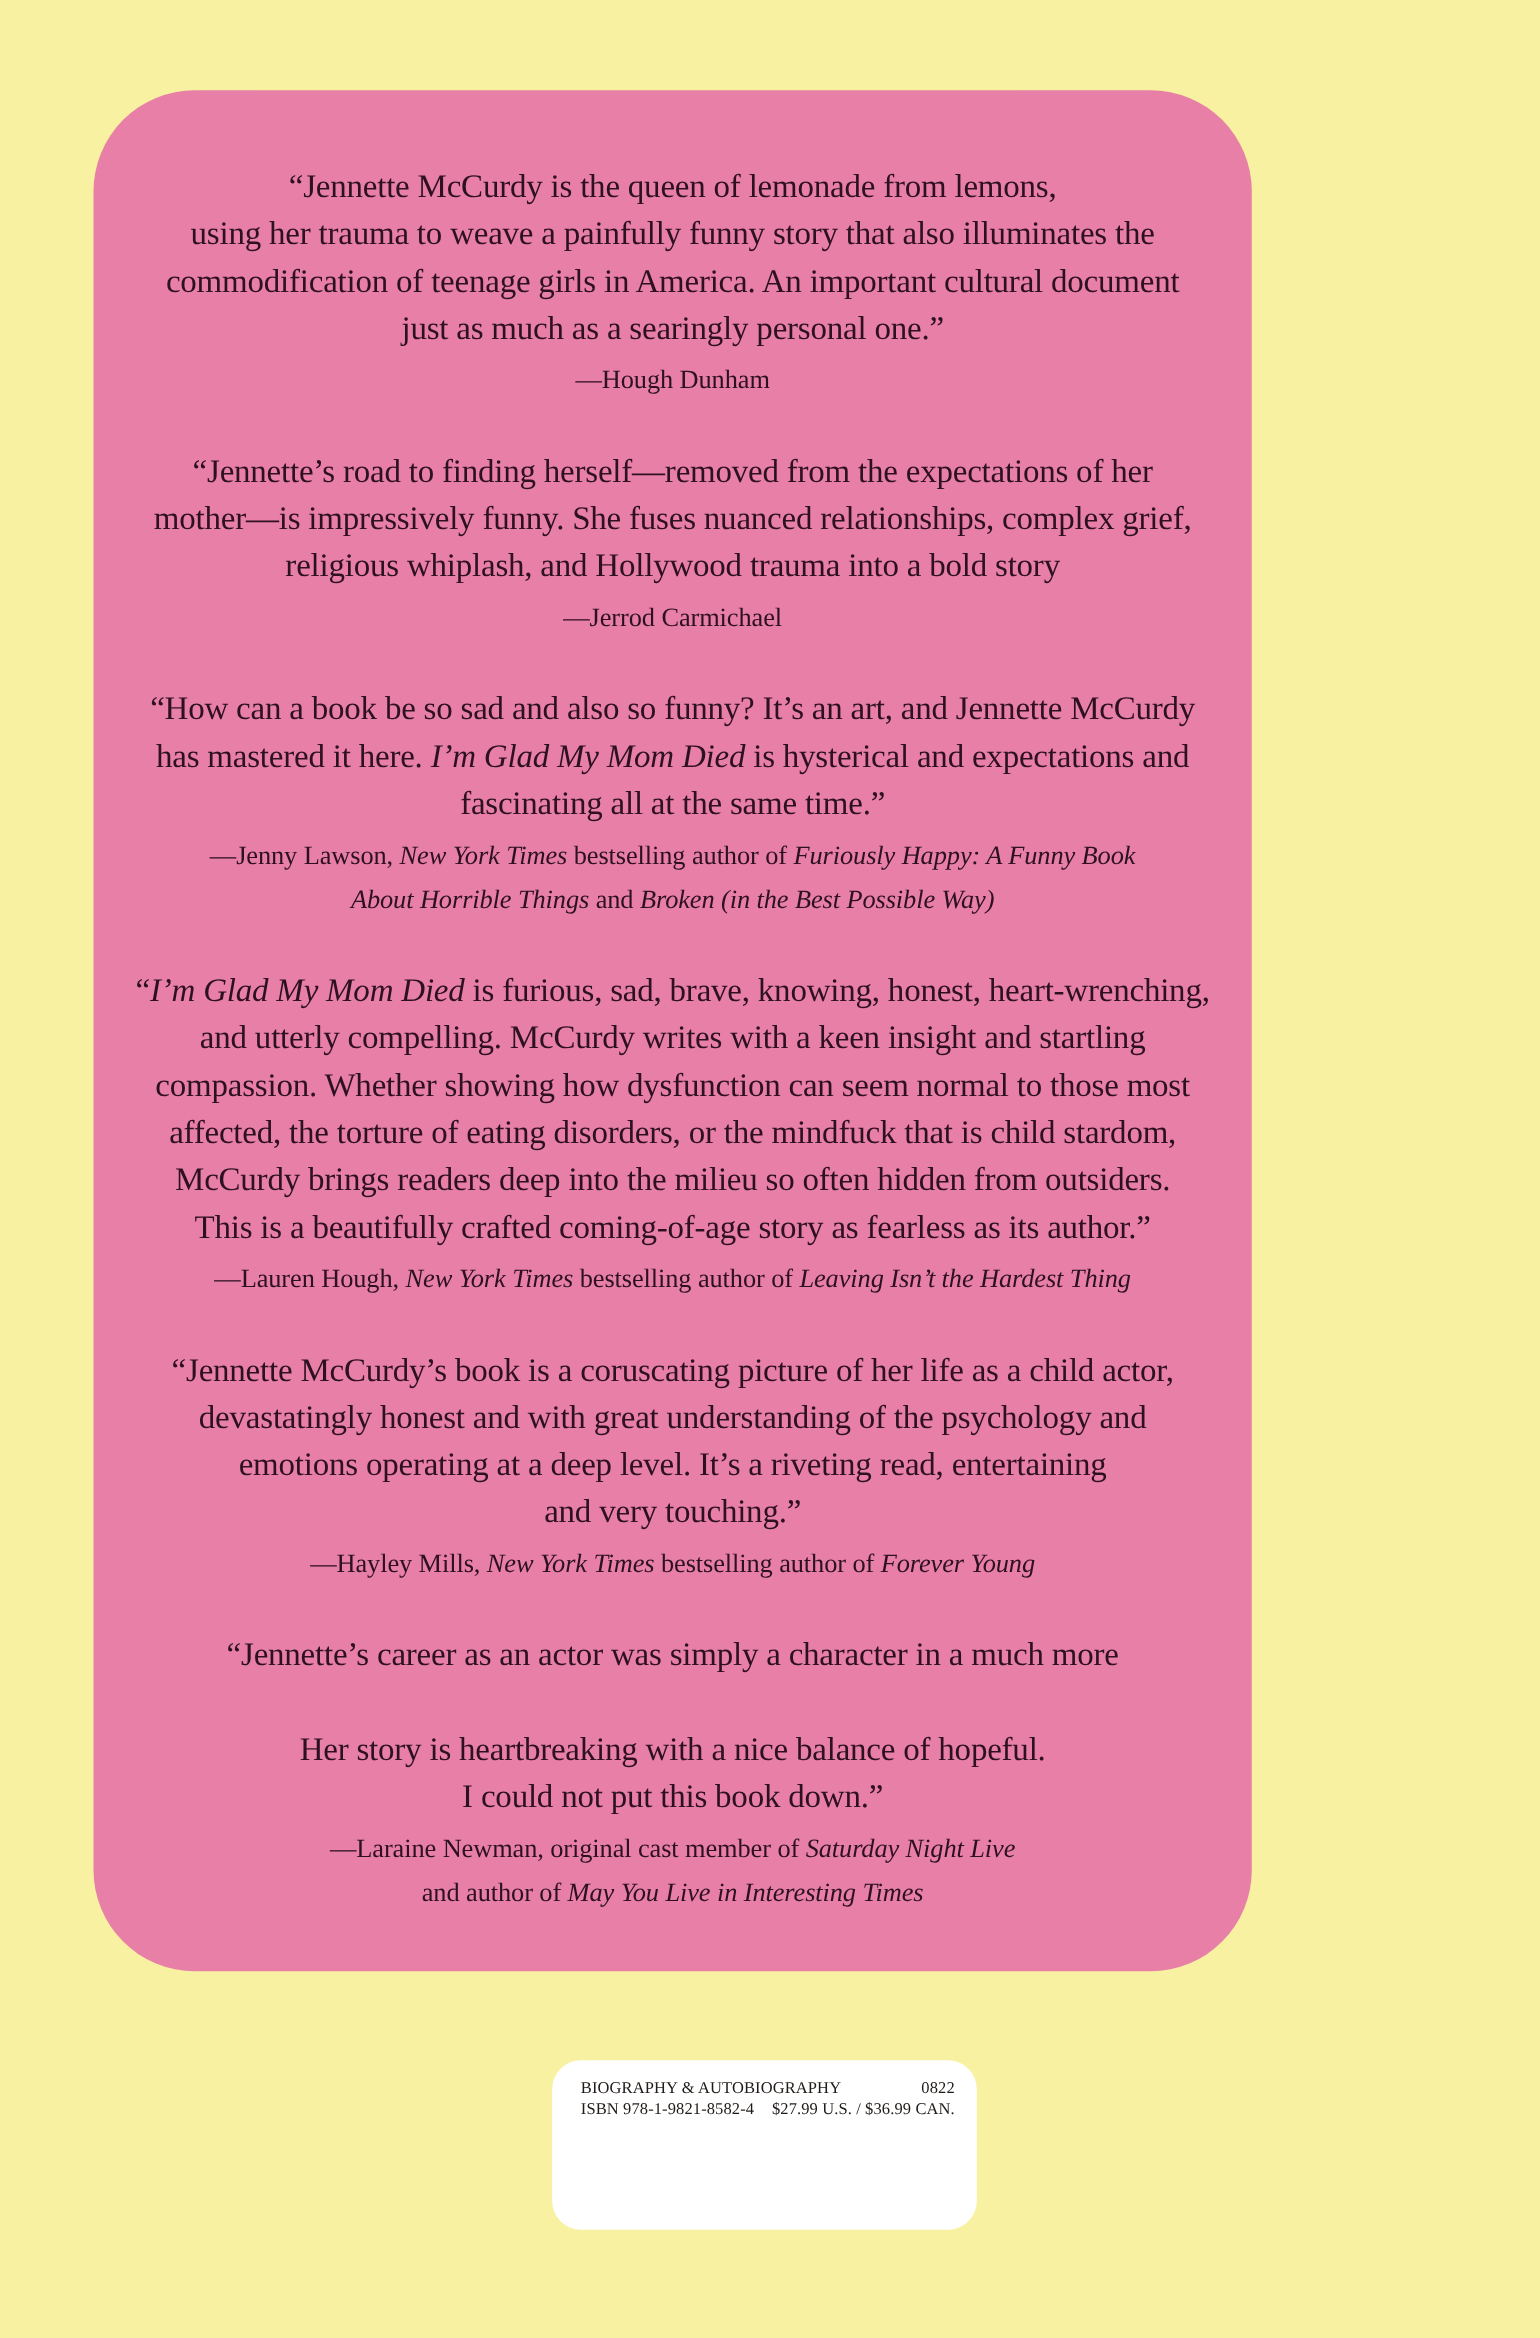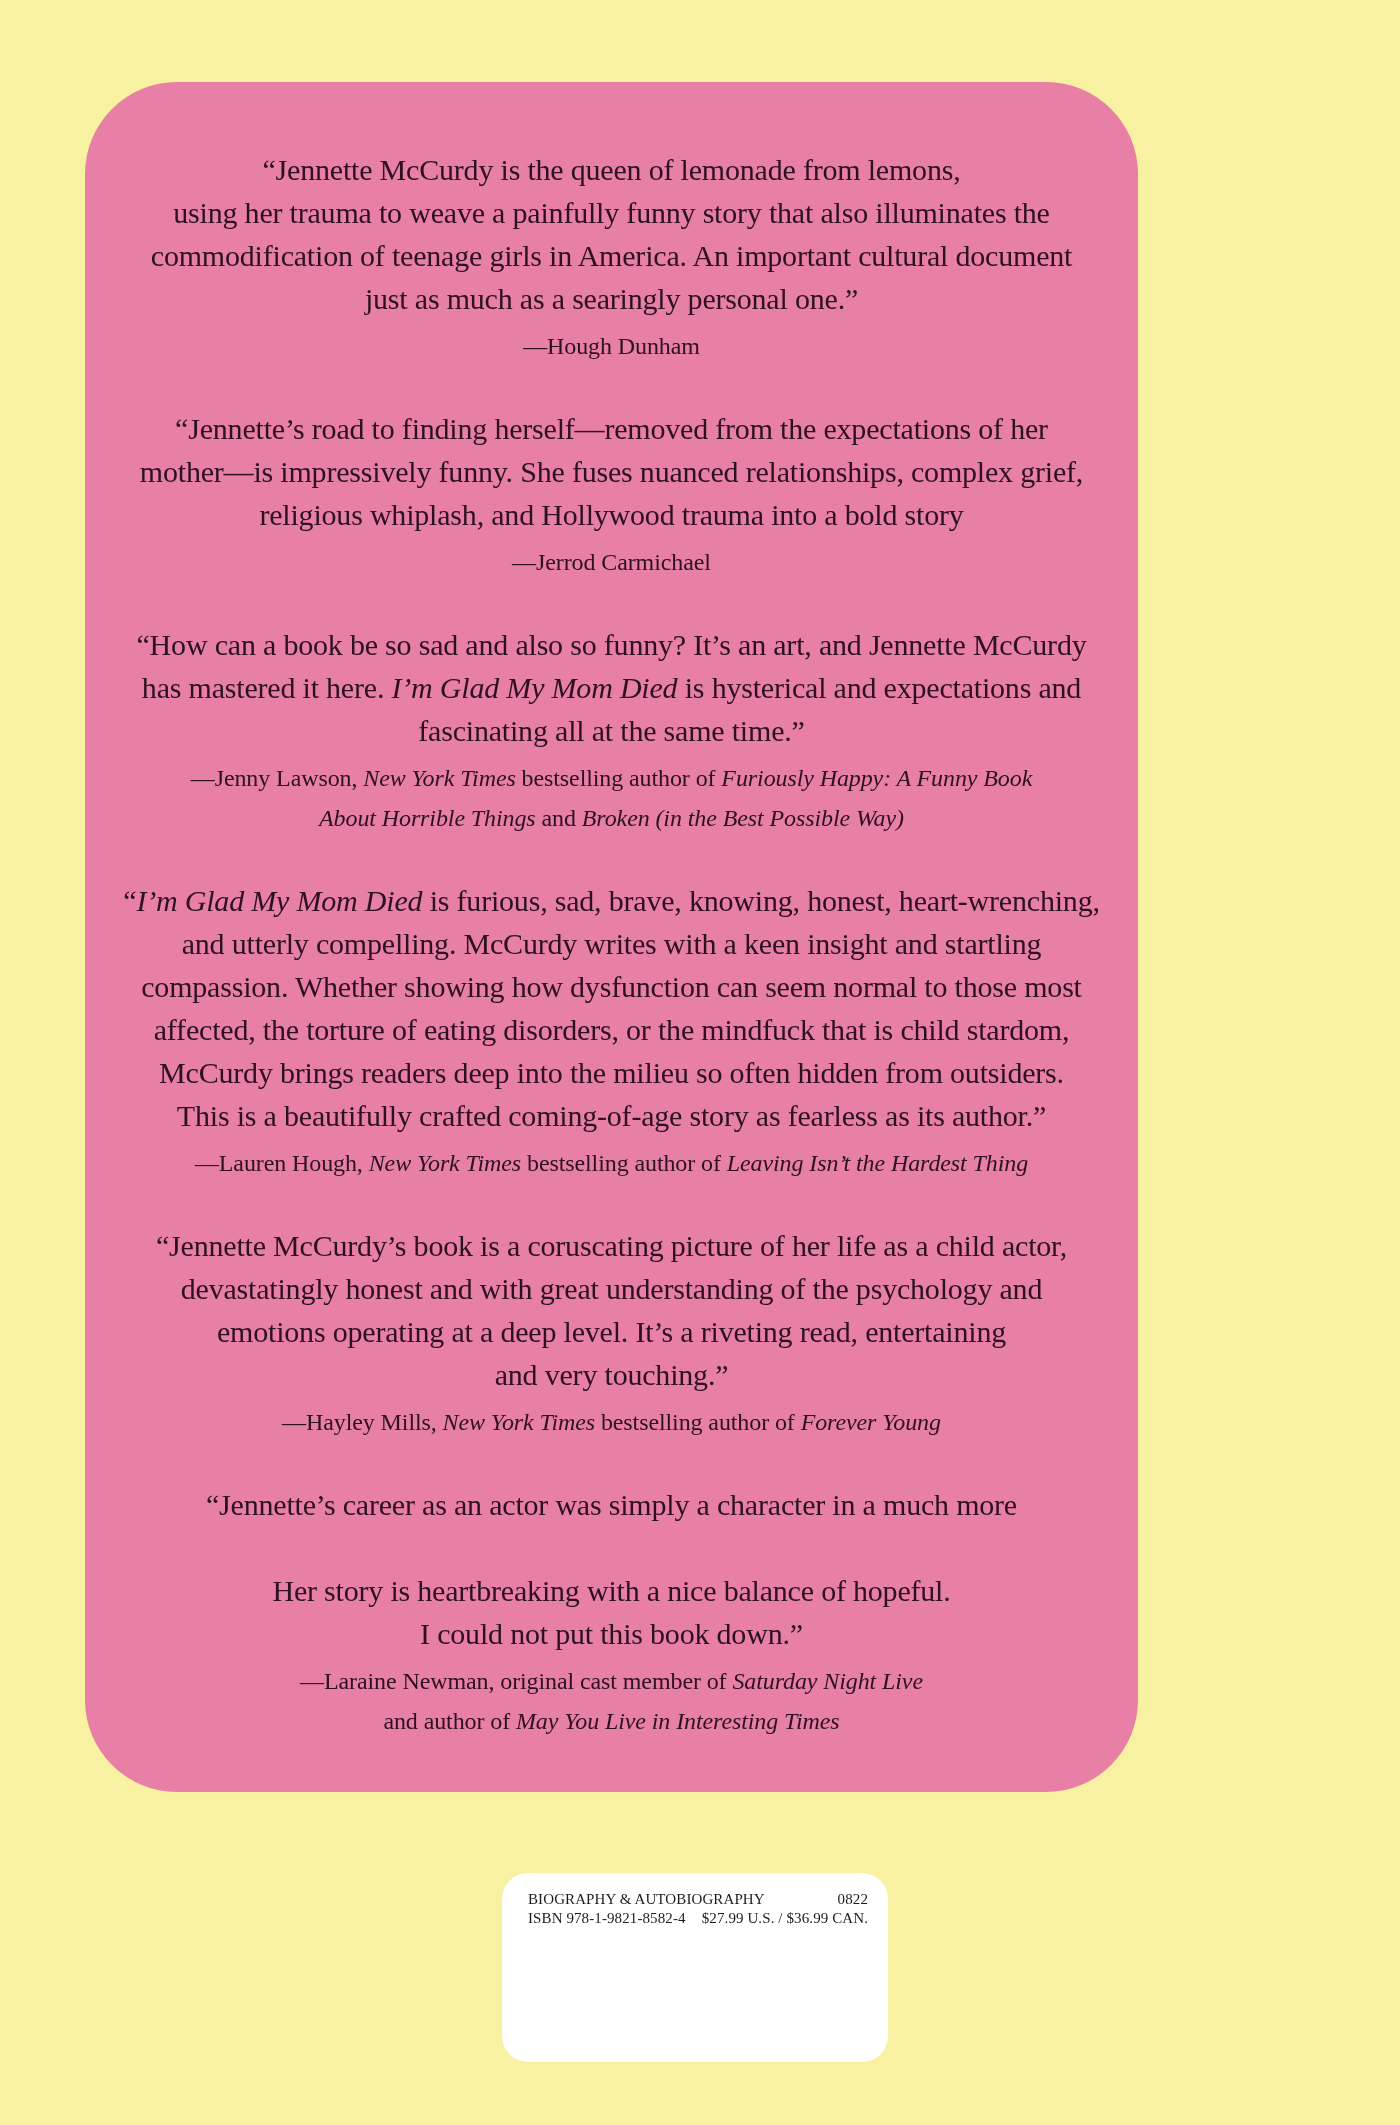--- a/index.html
+++ b/index.html
@@ -47,21 +47,21 @@
     line-height: 40px;
     margin-top: 6px;
     letter-spacing: -0.1px;
   }
   .it { font-style: italic; }
   .isbn-box {
     position: absolute;
     left: 502px;
     top: 1873px;
     width: 386px;
-    height: 189px;
+    height: 154px;
     background: var(--box_bg);
     border-radius: 26px;
     padding: 17px 20px 0 26px;
     color: var(--isbn_ink);
   }
   .isbn-row {
     display: flex;
     justify-content: space-between;
     align-items: baseline;
     font-size: 15px;

